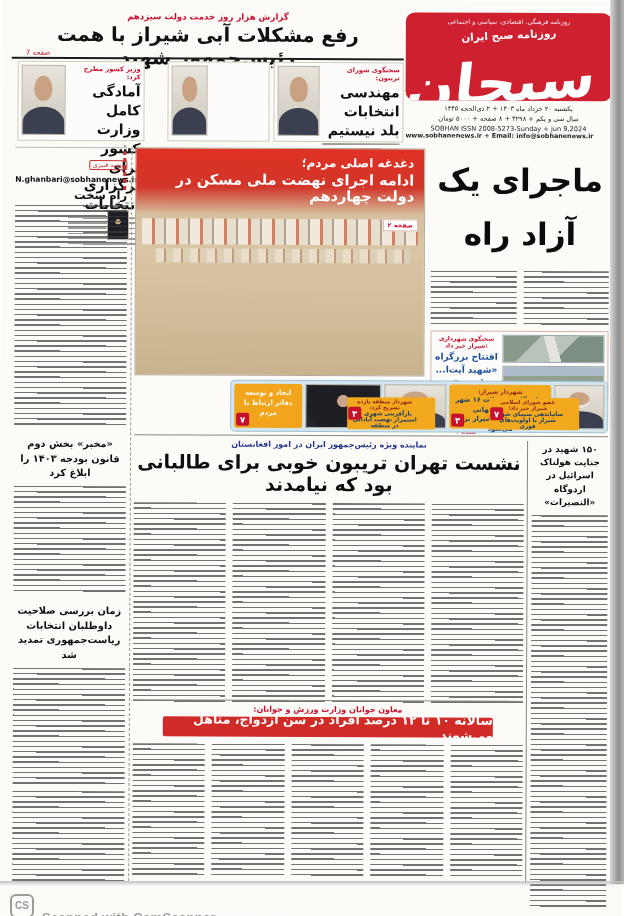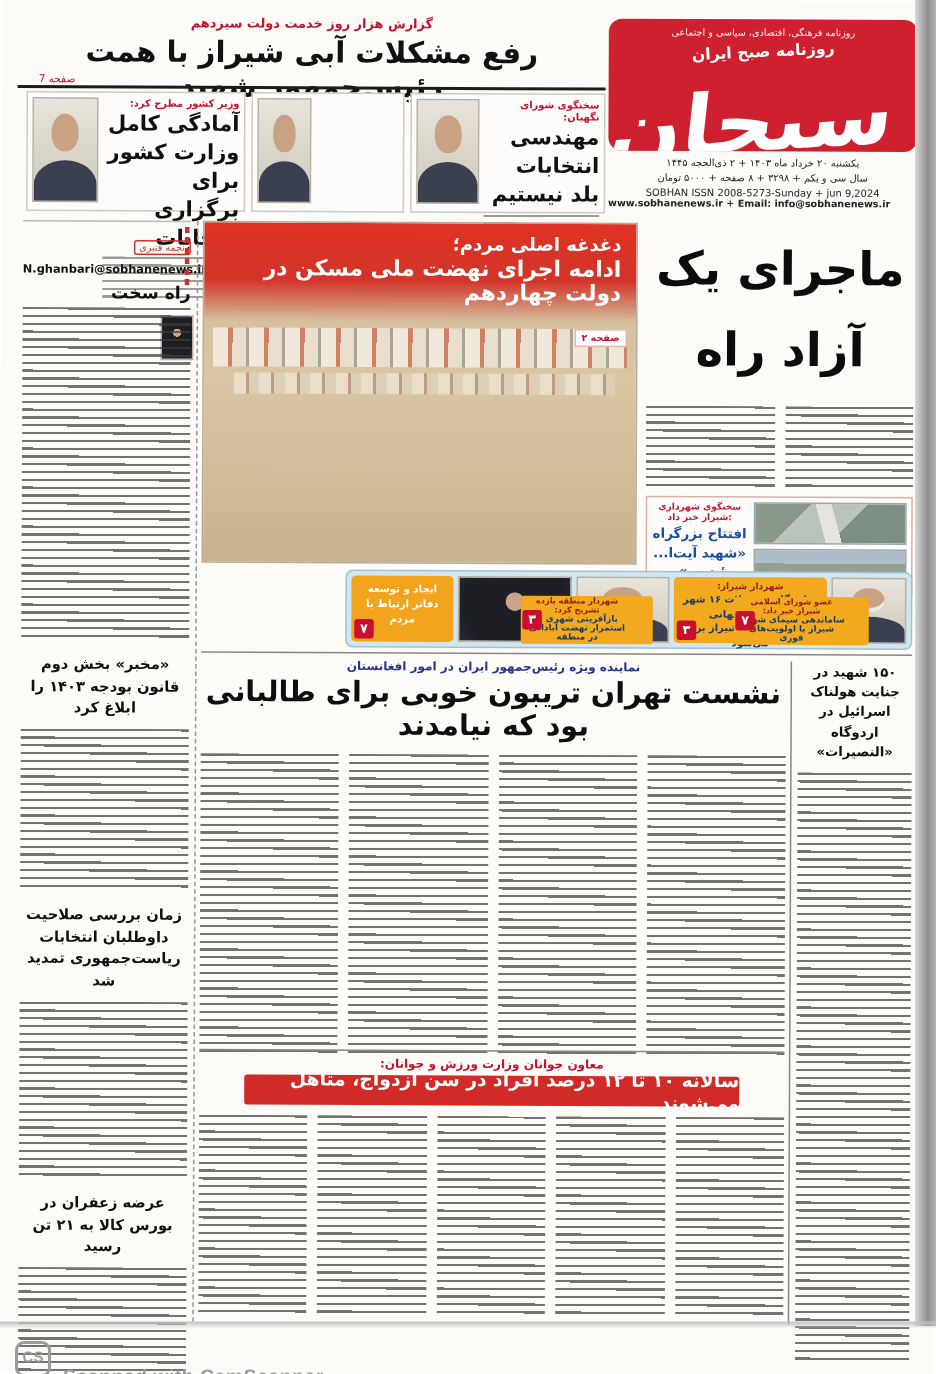--- a/index.html
+++ b/index.html
@@ -126,31 +126,31 @@
     <div class="abs" style="left:404px;top:131px;width:175px;display:flex;align-items:center;gap:4px;">
       <span style="font-size:6.4px;font-weight:700;color:#222;white-space:nowrap;">www.sobhanenews.ir + Email: info@sobhanenews.ir</span>
       <span style="flex:1;height:3px;background:#111;"></span>
     </div>
 
     <div class="abs nbox rtl" style="left:272px;top:62px;width:130px;height:80px;">
       <div class="portrait" style="width:42px;height:70px;">
         <span class="badge" style="left:1px;bottom:1px;">۲</span>
       </div>
       <div class="txt">
-        <div class="kick">سخنگوی شورای نگهبان:</div>
+        <div class="kick">سخنگوی شورای تریبون:</div>
         <div class="hl">مهندسی انتخابات بلد نیستیم</div>
         <div class="lines light" style="height:34px;margin-top:3px;"></div>
       </div>
     </div>
     <div class="abs nbox rtl" style="left:166px;top:62px;width:102px;height:80px;">
       <div class="portrait" style="width:36px;height:70px;">
         <span class="badge" style="left:1px;bottom:1px;">۲</span>
       </div>
     </div>
-    <div class="abs nbox rtl" style="left:16px;top:62px;width:146px;height:80px;">
+    <div class="abs nbox rtl" style="left:16px;top:62px;width:127px;height:80px;">
       <div class="portrait" style="width:44px;height:70px;">
         <span class="badge" style="left:1px;bottom:1px;">۲</span>
       </div>
       <div class="txt">
         <div class="kick">وزیر کشور مطرح کرد:</div>
         <div class="hl">آمادگی کامل وزارت کشور برای برگزاری انتخابات</div>
         <div class="lines light" style="height:30px;margin-top:3px;"></div>
       </div>
     </div>
 
@@ -159,21 +159,20 @@
         <span class="side-tag">نجمه قنبری</span>
         <div class="side-email">N.ghanbari@sobhanenews.ir</div>
         <div class="side-title">راه سخت</div>
         <div class="portrait chador abs" style="left:2px;top:8px;width:22px;height:30px;"></div>
       </div>
       <div class="lines" style="height:222px;margin-top:6px;"></div>
       <div class="side-h" style="margin-top:10px;">«مخبر» بخش دوم قانون بودجه ۱۴۰۳ را ابلاغ کرد</div>
       <div class="lines" style="height:108px;margin-top:5px;"></div>
       <div class="side-h" style="margin-top:10px;">زمان بررسی صلاحیت داوطلبان انتخابات ریاست‌جمهوری تمدید شد</div>
       <div class="lines" style="height:118px;margin-top:5px;"></div>
-      <div class="side-h" style="margin-top:10px;">عرضه زعفران در بورس کالا به ۲۱ تن رسید</div>
       <div class="lines" style="height:92px;margin-top:5px;"></div>
     </div>
     <div class="abs squig" style="left:122px;top:152px;height:40px;"></div>
     <div class="abs vdash" style="left:130px;top:148px;height:734px;"></div>
 
     <div class="abs lead rtl" style="left:134px;top:148px;width:290px;height:228px;">
       <div class="redband">
         <div class="k">دغدغه اصلی مردم؛</div>
         <div class="h">ادامه اجرای نهضت ملی مسکن در دولت چهاردهم</div>
       </div>

